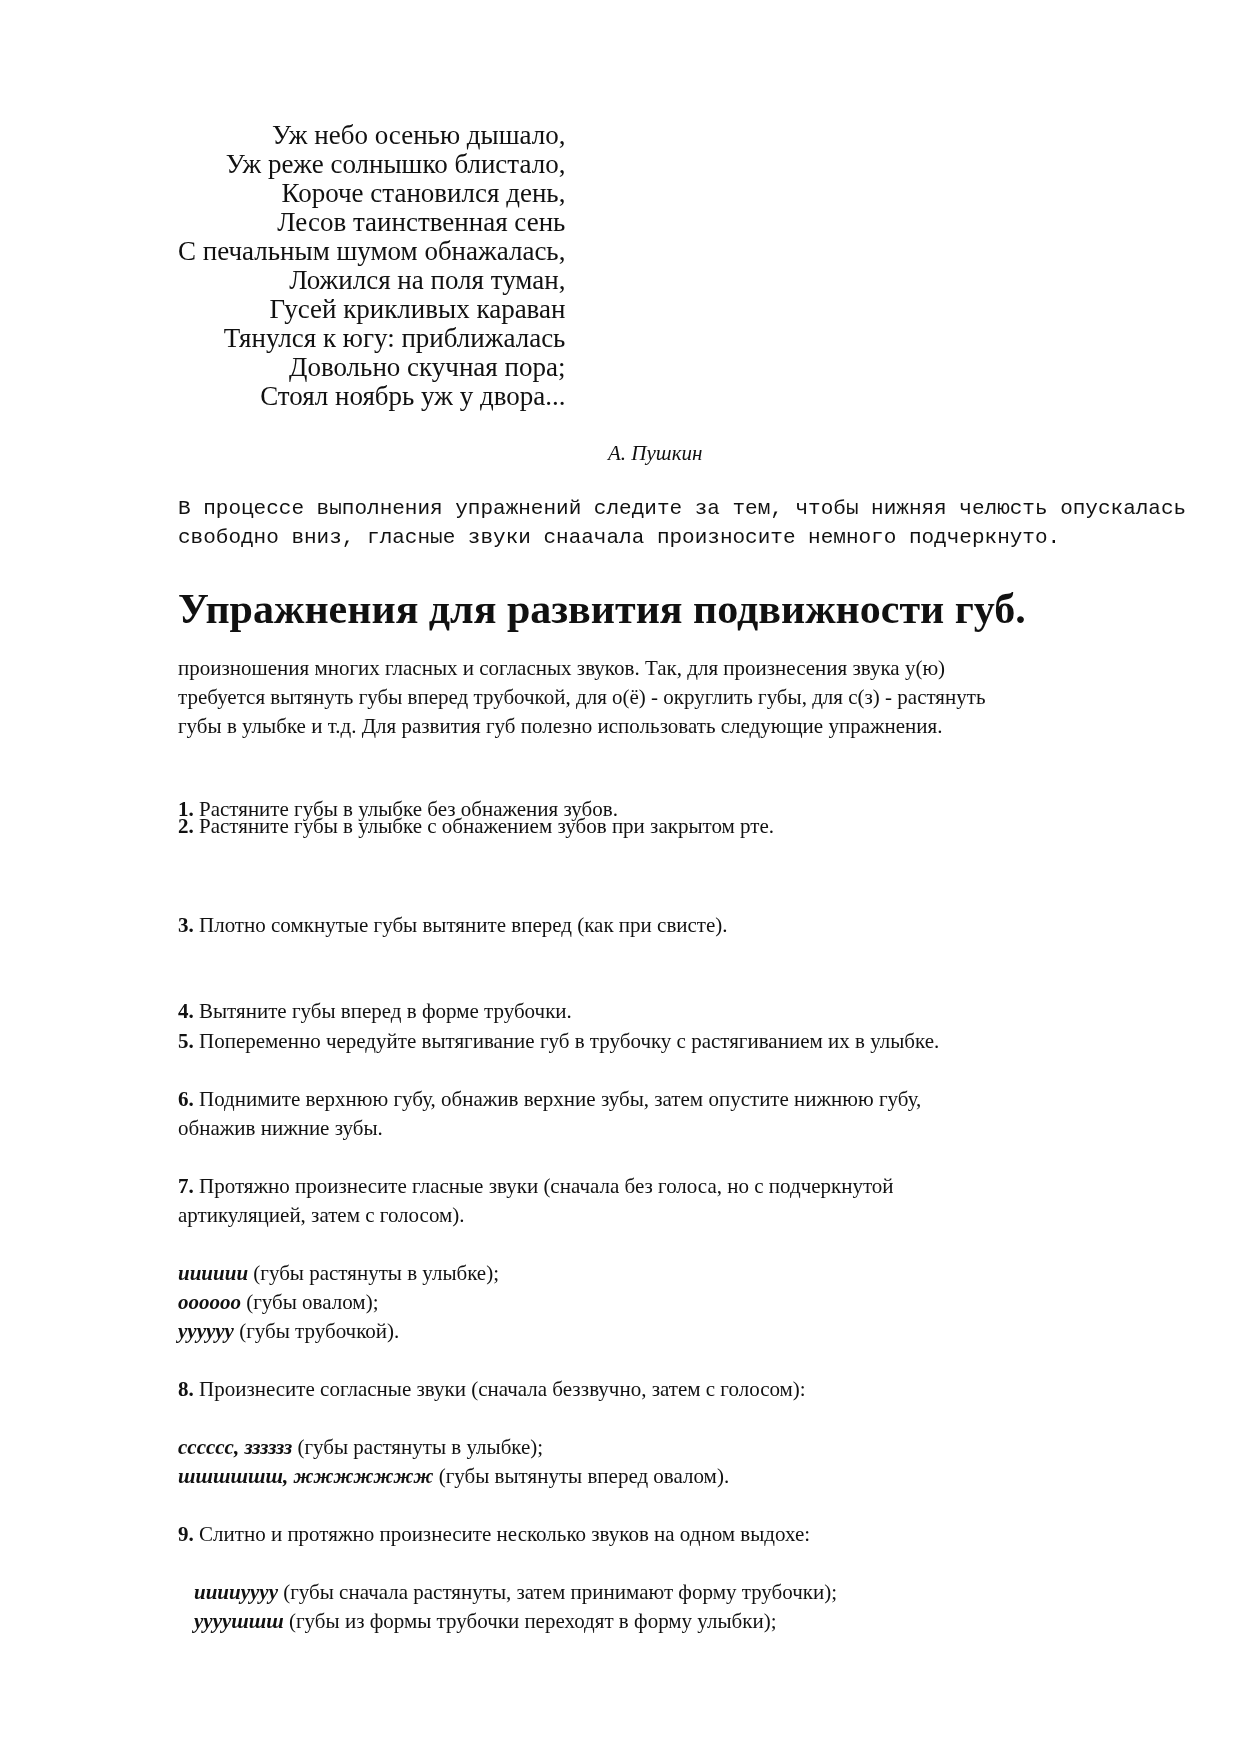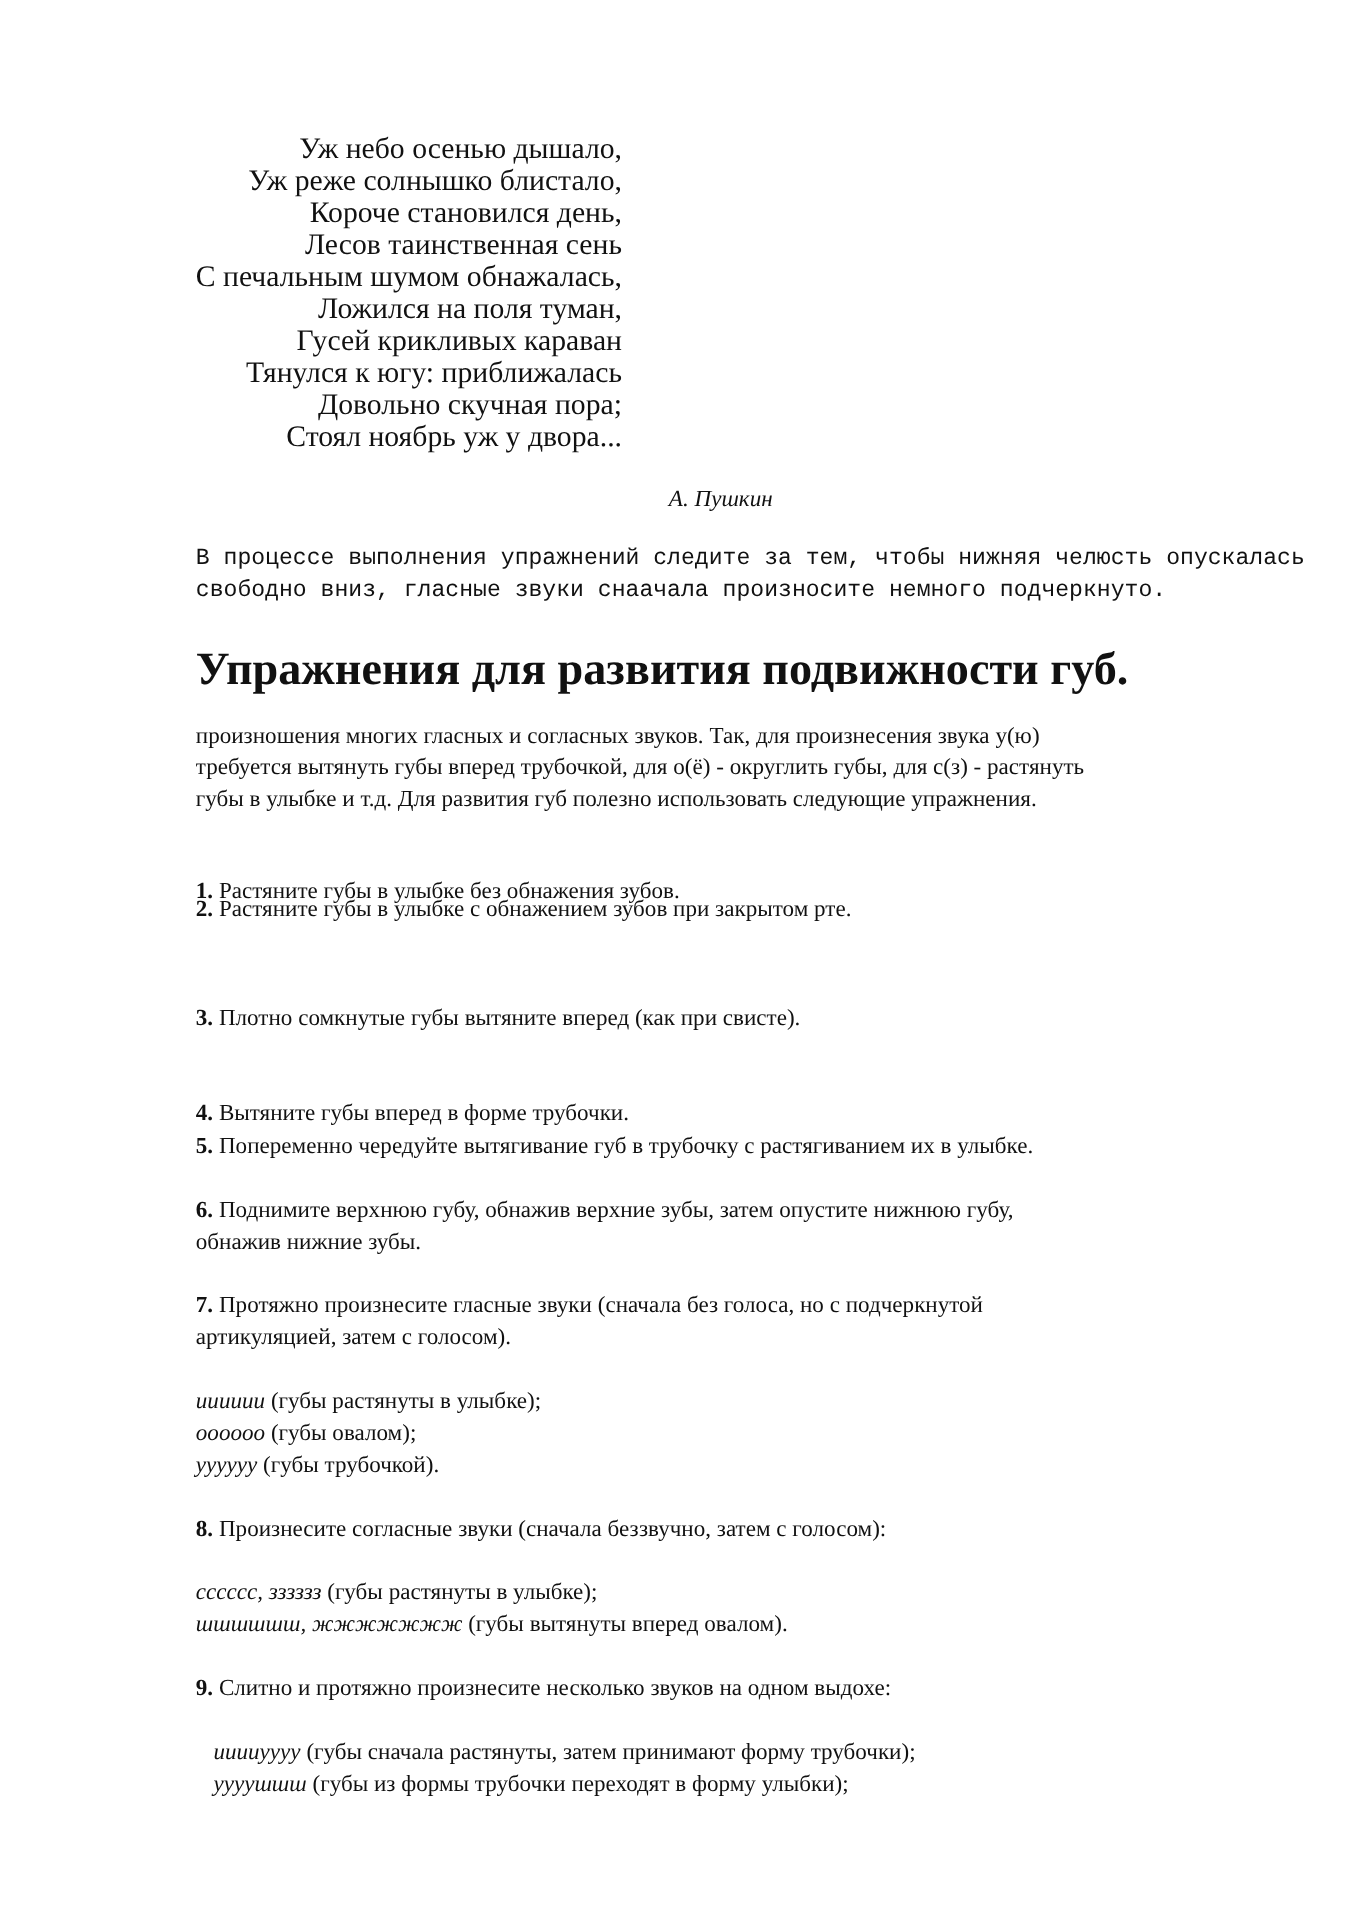--- a/index.html
+++ b/index.html
@@ -8,21 +8,21 @@
     font-family: "Liberation Serif", "DejaVu Serif", serif;
     color: #111111;
   }
   .page { position: absolute; left: 178px; top: 0; width: 980px; }
   .poem { position: absolute; top: 121px; left: 0; font-size: 27px; line-height: 29px; text-align: right; }
   .poem-line { display: block; white-space: nowrap; }
   .author { position: absolute; top: 441px; left: 430px; font-style: italic; font-size: 21px; }
   .para { position: absolute; left: 0; font-size: 21px; line-height: 29px; width: 980px; }
   .heading { position: absolute; left: 0; top: 585px; font-weight: bold; font-size: 42px; white-space: nowrap; }
   .num { font-weight: bold; }
-  .it { font-style: italic; }
+  .it { font-style: italic; font-weight: bold; }
   .line { display: block; white-space: nowrap; }
 </style>
 </head>
 <body>
 
 <div class="page">
 
   <div class="poem">
     <span class="poem-line">Уж небо осенью дышало,</span>
     <span class="poem-line">Уж реже солнышко блистало,</span>

